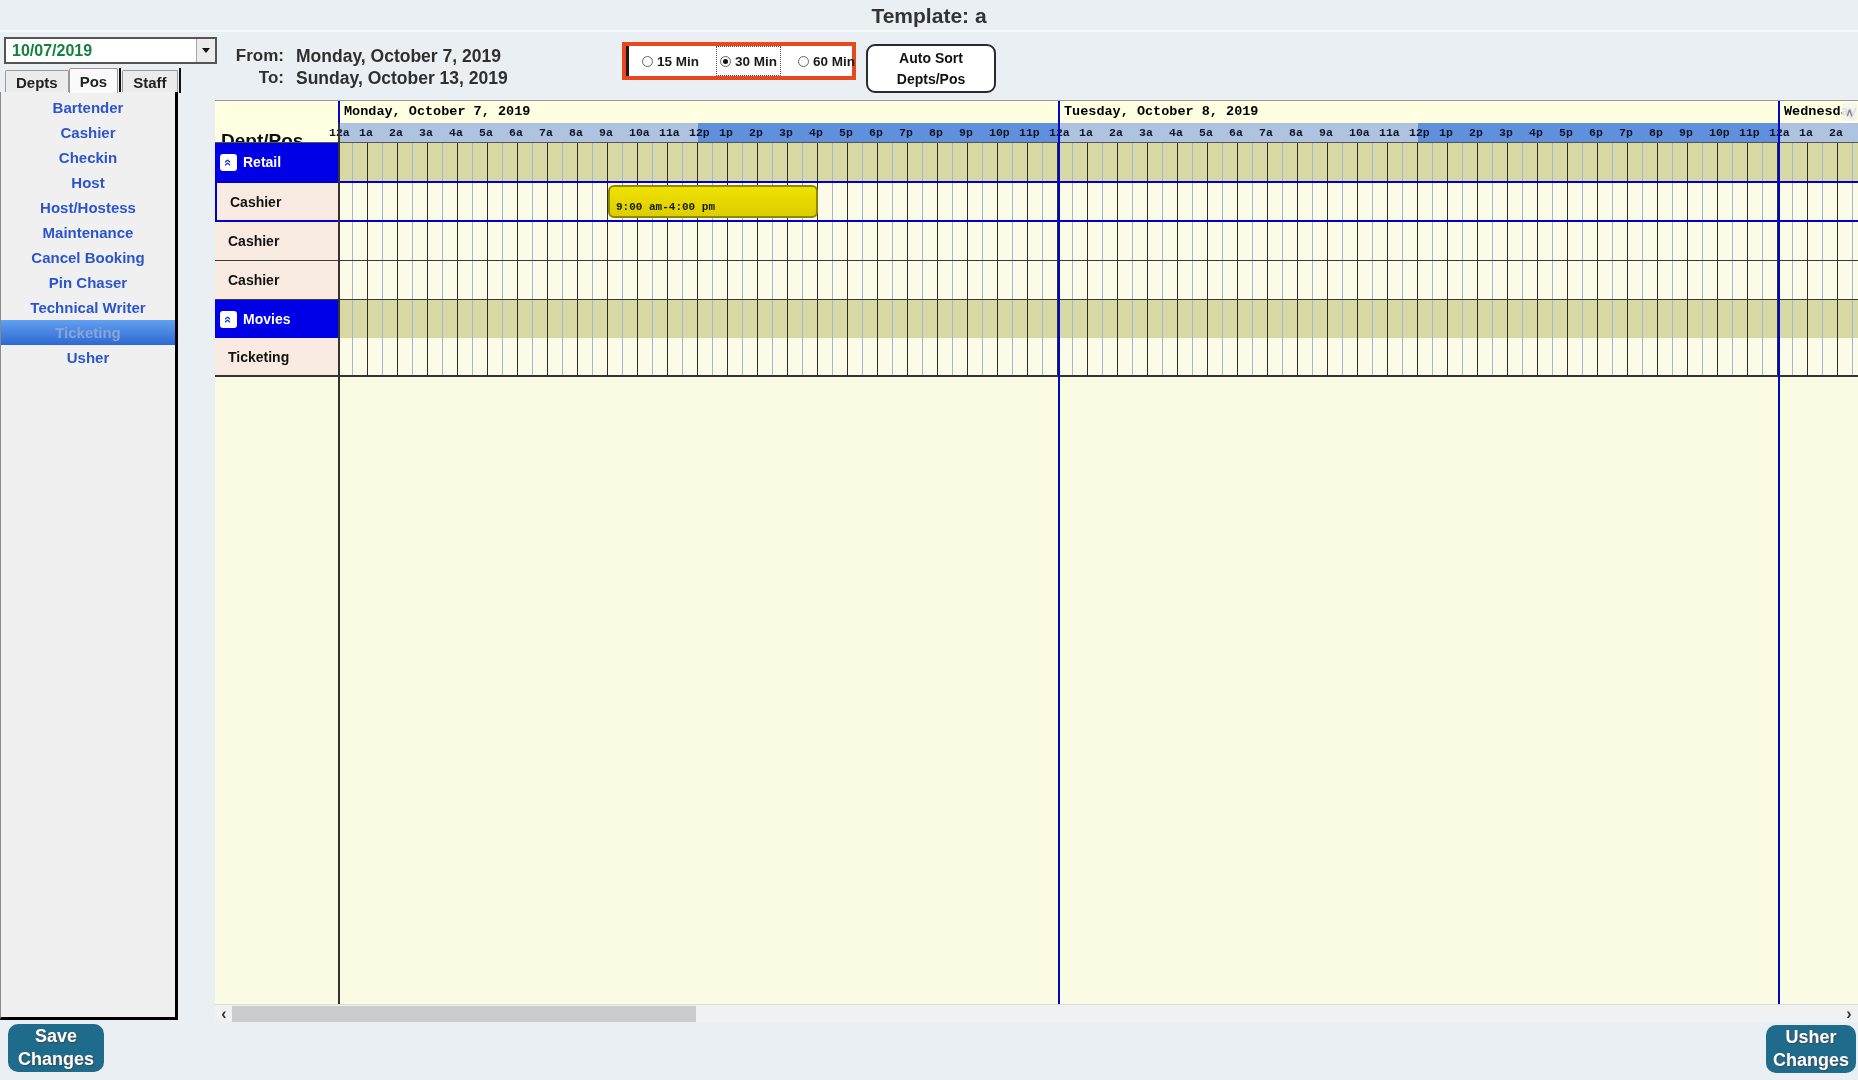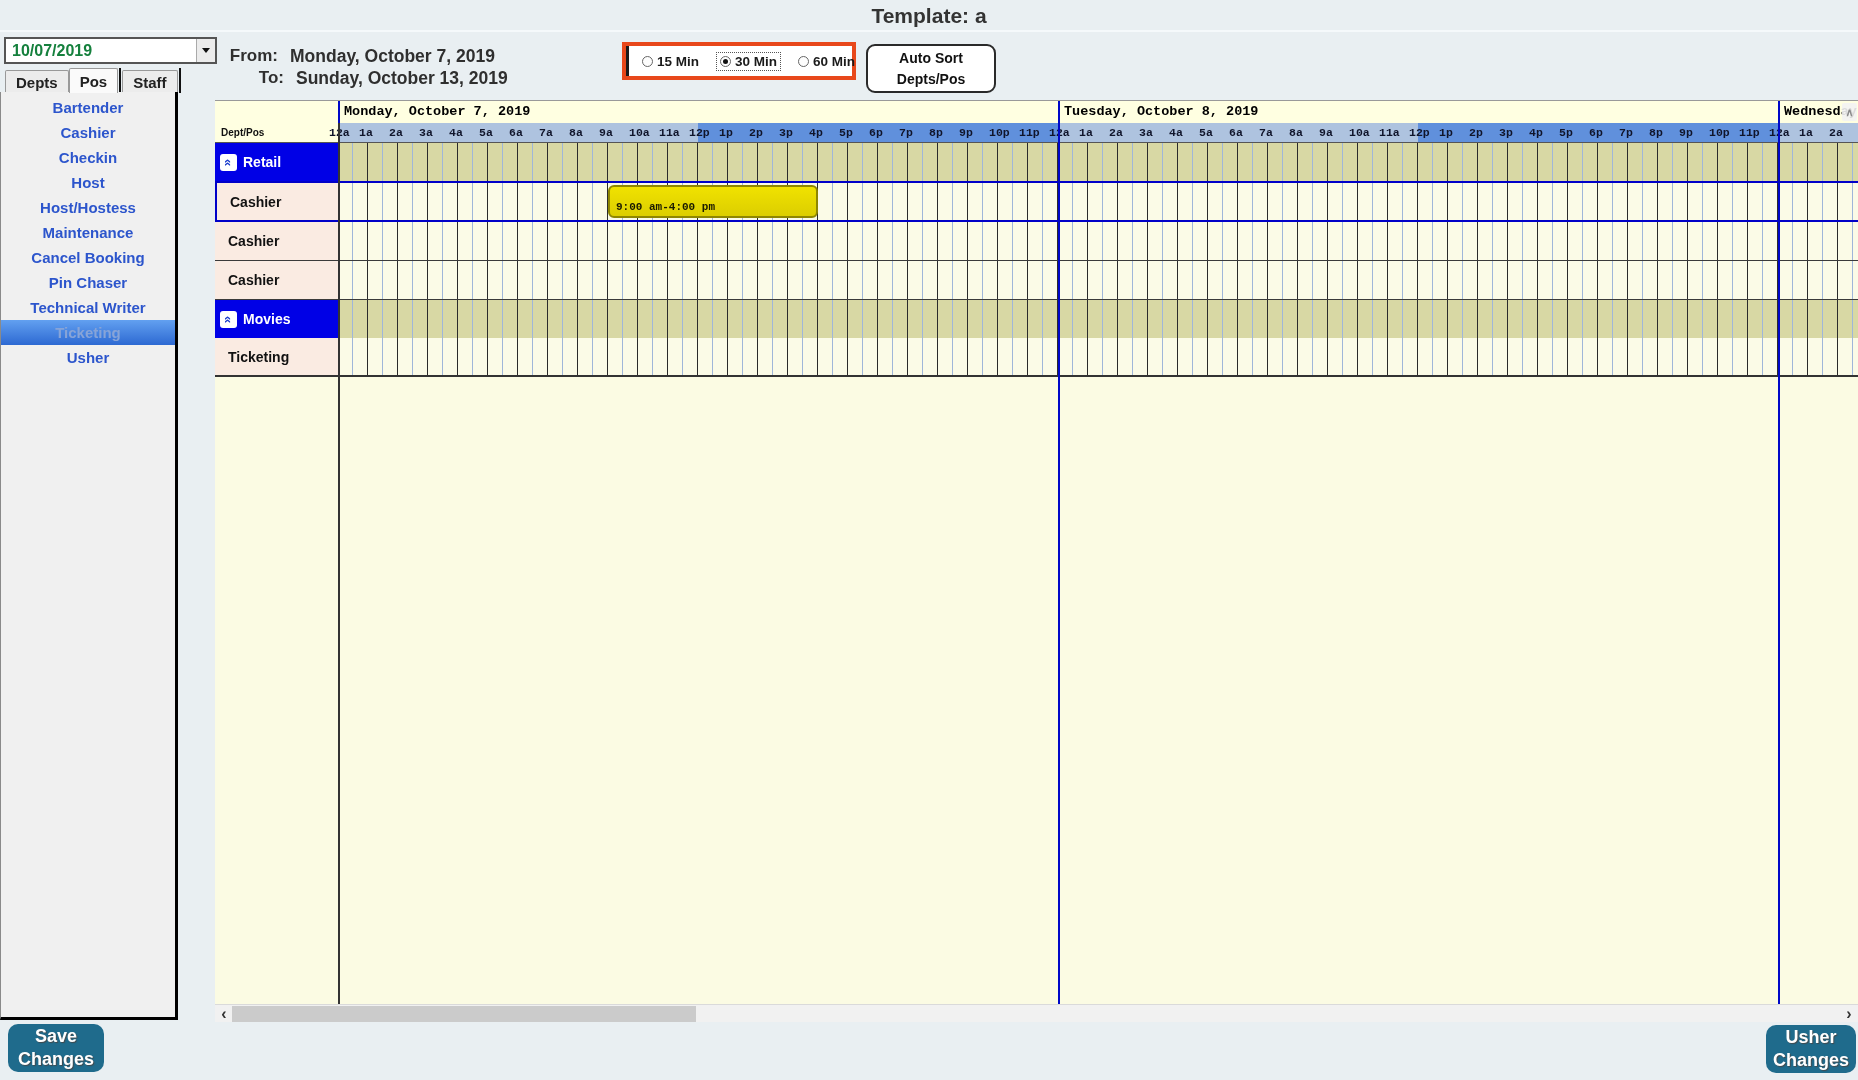--- a/index.html
+++ b/index.html
@@ -33,21 +33,21 @@
     color:#2C55CC; cursor:default; }
   .side-item.selected { background:linear-gradient(180deg,#62A0F0,#2D69D2); color:#87A4D8; }
 
   
   .fromto-row { position:absolute; display:flex; font-weight:bold; color:#2F2F2F; }
   .fromto-row .lab { width:62px; text-align:right; font-size:17px; }
   .fromto-row .val { margin-left:12px; font-size:17.5px; }
 
   .interval-box { position:absolute; left:622px; top:42px; width:234px; height:38px;
     border:4px solid #E8481B; background:#FFF; display:flex; }
-  .interval-inner { flex:1; border-left:3px solid #1A1A1A; display:flex; align-items:center;
+  .interval-inner { flex:1; border-left:3px solid #1A1A1A; display:flex; 
     padding-left:9px; gap:13px; }
   .radio-item { display:flex; align-items:center; gap:4px; border:1px dotted transparent; padding:1px 3px; }
   .radio-item.selected { border-color:#555; }
   .radio-circle { width:11px; height:11px; border:1px solid #666; border-radius:50%; background:#FDFDFD;
     display:flex; align-items:center; justify-content:center; }
   .radio-dot { width:5px; height:5px; border-radius:50%; background:#111; }
   .radio-label { font-size:13.5px; font-weight:bold; color:#1A1A1A; white-space:nowrap; }
 
   .autosort-btn { position:absolute; left:866px; top:44px; width:130px; height:49px; background:#FFF;
     border:2px solid #2A2A2A; border-radius:9px; display:flex; flex-direction:column;
@@ -59,21 +59,21 @@
     background:#FBFBE3; border-top:1px solid #999; overflow:hidden; }
   .mono { font-family:"Liberation Mono","DejaVu Sans Mono",monospace; }
 
   .day-header { position:relative; height:22px; background:#FFFFE1; overflow:hidden; }
   .day-cell { position:absolute; top:0; width:720px; height:22px; border-left:2px solid #0008C8;
     background:#FFFFE1; font-family:"Liberation Mono",monospace; font-weight:bold; font-size:13.5px;
     color:#000; line-height:22px; padding-left:4px; white-space:nowrap; overflow:hidden; }
 
   .time-header { position:relative; height:20px; background:#FFFFE1; overflow:hidden;
     border-bottom:1px solid #555; }
-  .corner-label { position:absolute; left:6px; top:0; line-height:20px; font-size:10px;
+  .corner-label { position:absolute; left:6px; top:8px; line-height:20px; font-size:19px;
     font-weight:bold; color:#101010; }
   .tseg { position:absolute; top:0; height:20px; width:360px; }
   .tseg.am { background:#AEC3DF; }
   .tseg.pm { background:#6090DC; }
   .tlabel { position:absolute; top:0; line-height:20px; font-family:"Liberation Mono",monospace;
     font-weight:bold; font-size:11.5px; color:#10152B; white-space:nowrap; }
 
   .grid-row { display:flex; width:100%; }
   .row-label { width:123px; flex:none; display:flex; align-items:center; font-weight:bold; }
   .row-cells { width:1520px; flex:none; position:relative; overflow:hidden;
@@ -151,21 +151,21 @@
     <div class="side-item">Host</div>
     <div class="side-item">Host/Hostess</div>
     <div class="side-item">Maintenance</div>
     <div class="side-item">Cancel Booking</div>
     <div class="side-item">Pin Chaser</div>
     <div class="side-item">Technical Writer</div>
     <div class="side-item selected">Ticketing</div>
     <div class="side-item">Usher</div>
   </div>
 
-<div class="fromto-row" style="left:216px; top:46px;">
+<div class="fromto-row" style="left:222px; top:46px;">
   <div class="lab">From:</div>
   <div class="val">Monday, October 7, 2019</div>
 </div>
 <div class="fromto-row" style="left:222px; top:68px;">
   <div class="lab">To:</div>
   <div class="val">Sunday, October 13, 2019</div>
 </div>
 
 <div class="interval-box">
   <div class="interval-inner" id="intervals">

